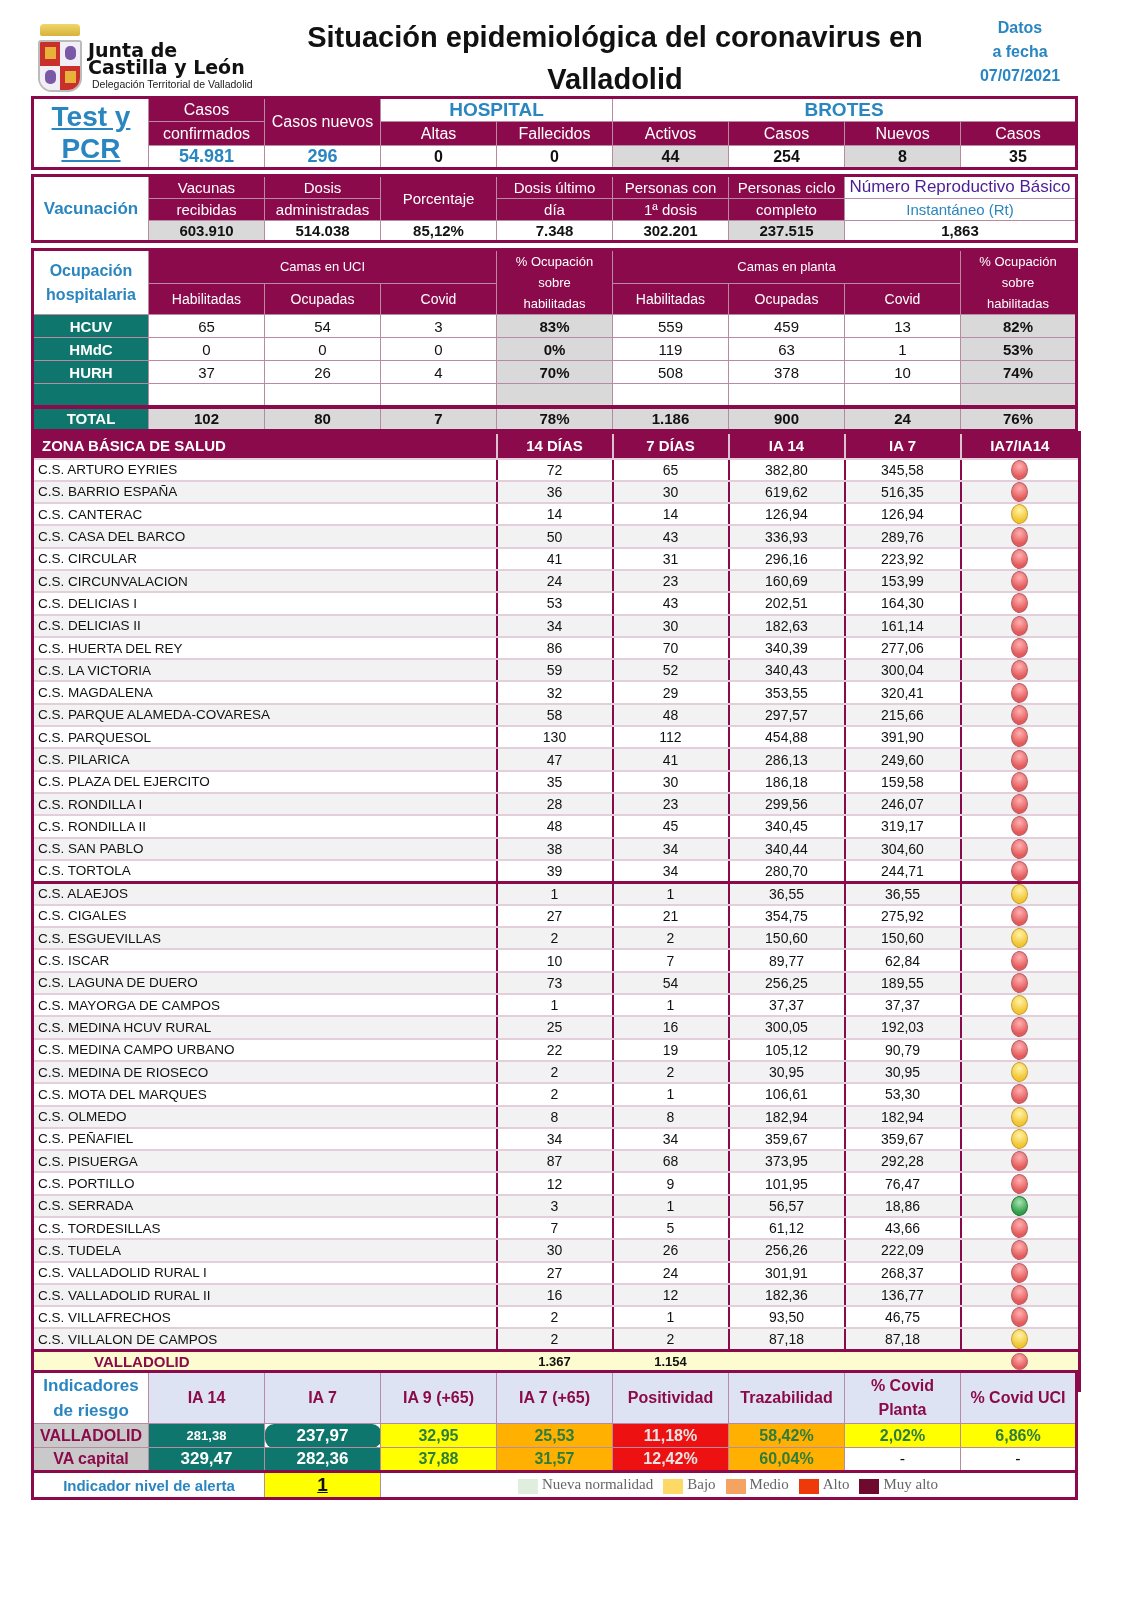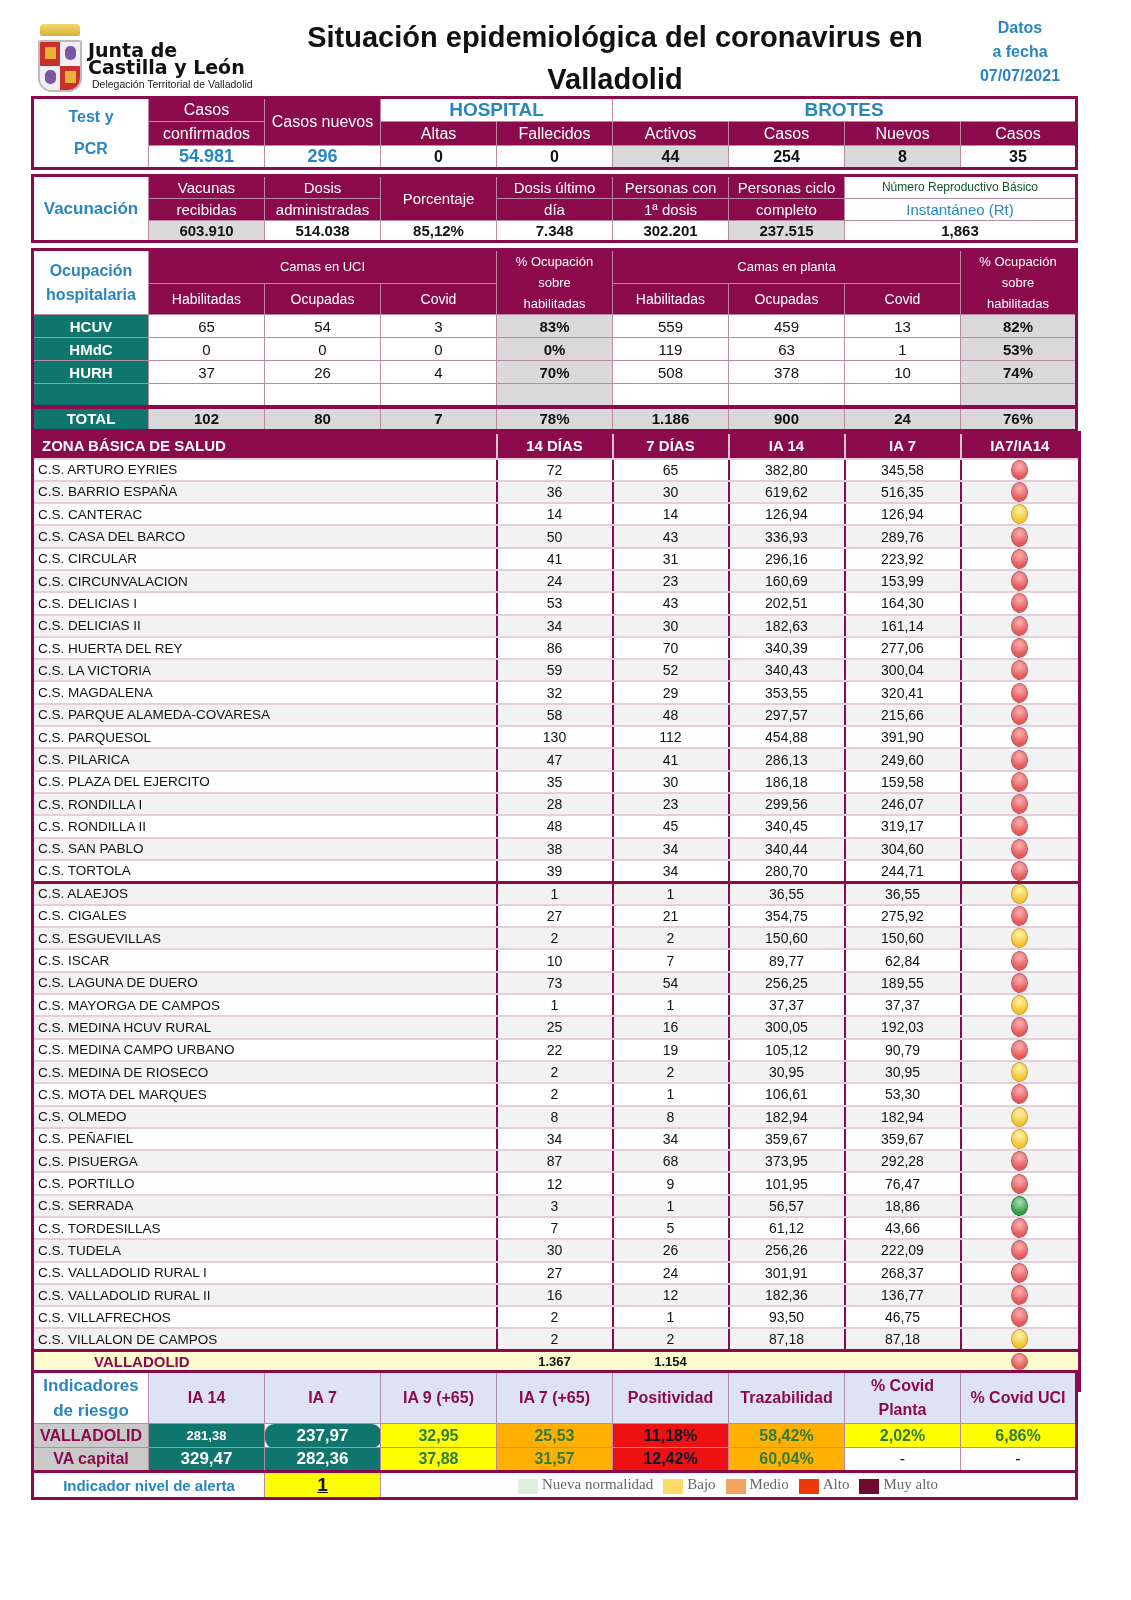--- a/index.html
+++ b/index.html
@@ -59,21 +59,21 @@
   .dot.red { background: radial-gradient(circle at 50% 30%, #ffb0b0, #e45a5a 70%); }
   .dot.yellow { background: radial-gradient(circle at 50% 30%, #fff2a8, #f2c531 70%); border-color: #c9a235; }
   .dot.green { background: radial-gradient(circle at 50% 30%, #a8e3b0, #2f9e4a 70%); border-color: #2c7a3c; }
 
   
   #ind { left: 31px; top: 1370px; width: 1047px; height: 130px; }
   #ind td { font-size: 16px; }
   .lav { background: #dde3f2; color: #8b0a4b; font-weight: bold; }
   .yel { background: #ffff00; color: #2f7d3b; font-weight: bold; }
   .ora { background: #ffb000; color: #2f7d3b; font-weight: bold; }
-  .redc { background: #ee1111; color: #0f172a; font-weight: bold; }
+  .redc { background: #ee1111; color: #e5e5e5; font-weight: bold; }
   .grayl { background: #c9c9c9; color: #8b0a4b; font-weight: bold; }
   .legend { display: flex; align-items: center; justify-content: center; gap: 10px; font-family: "Liberation Serif", serif; font-size: 15px; color: #666; }
   .sw { display: inline-block; width: 20px; height: 15px; margin-right: 4px; vertical-align: middle; }
 </style>
 </head>
 <body>
 
 <div id="logo" class="abs">
   <div class="crest">
     <div class="crown"></div>
@@ -107,21 +107,21 @@
       <col style="width:116px">
       <col style="width:116px">
     <col style="width:116px">
       <col style="width:116px">
       <col style="width:116px">
       <col style="width:116px">
       <col style="width:116px">
   </colgroup>
   <tbody>
       <tr style="height:24px">
-    <td rowspan="3" class="wb blue" style="font-size:16px;line-height:32px;">
+    <td rowspan="3" class="wb blue" style="font-size:28px;line-height:32px;text-decoration:underline;">
       <div>Test y</div>
           <div>PCR</div>
     </td>
     <td class="mh">Casos</td>
     <td rowspan="2" class="mh">Casos nuevos</td>
     <td colspan="2" class="wb blue" style="font-size:19px;">HOSPITAL</td>
     <td colspan="4" class="wb blue" style="font-size:19px;">BROTES</td>
   </tr>
   <tr style="height:24px">
     <td class="mh">confirmados</td>
@@ -158,21 +158,21 @@
   </colgroup>
   <tbody>
       <tr style="height:22px">
     <td rowspan="3" class="wb blue" style="font-size:17px;">Vacunación</td>
     <td class="mh">Vacunas</td>
     <td class="mh">Dosis</td>
     <td rowspan="2" class="mh">Porcentaje</td>
     <td class="mh">Dosis último</td>
     <td class="mh">Personas con</td>
     <td class="mh">Personas ciclo</td>
-    <td class="wb" style="color:#14532d;font-size:12px;">Número Reproductivo Básico</td>
+    <td class="wb" style="color:#4c1d95;font-size:17px;">Número Reproductivo Básico</td>
   </tr>
   <tr style="height:22px">
     <td class="mh">recibidas</td>
     <td class="mh">administradas</td>
     <td class="mh">día</td>
     <td class="mh">1ª dosis</td>
     <td class="mh">completo</td>
     <td class="wb" style="color:#2a86c0;font-size:15px;">Instantáneo (Rt)</td>
   </tr>
   <tr style="height:20px">

